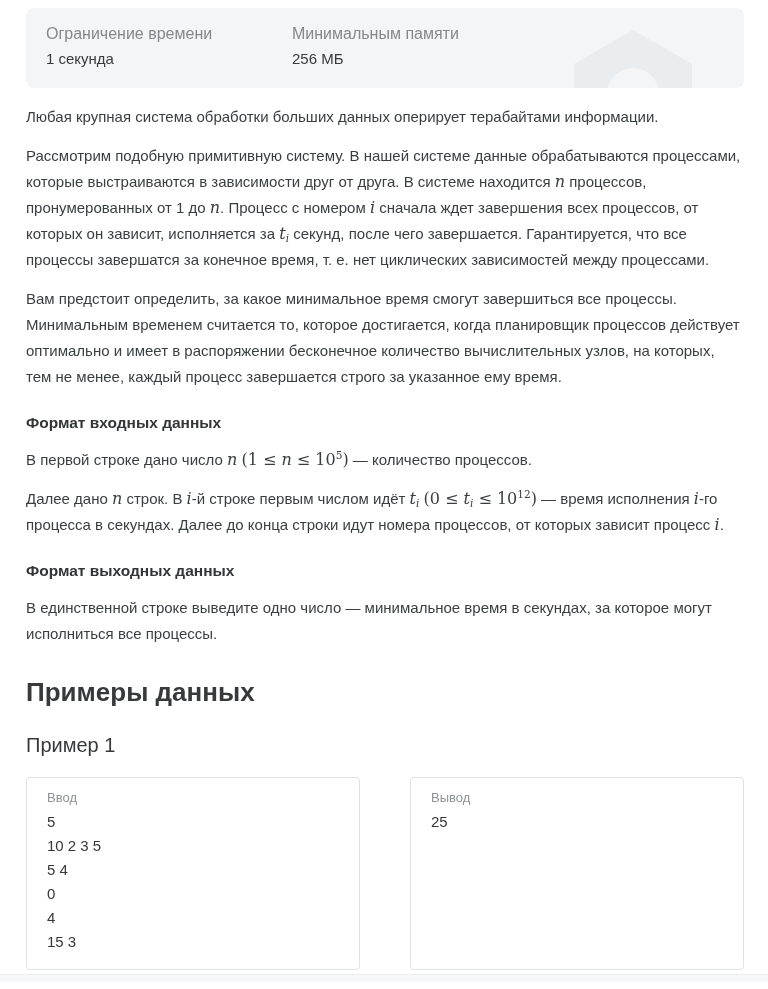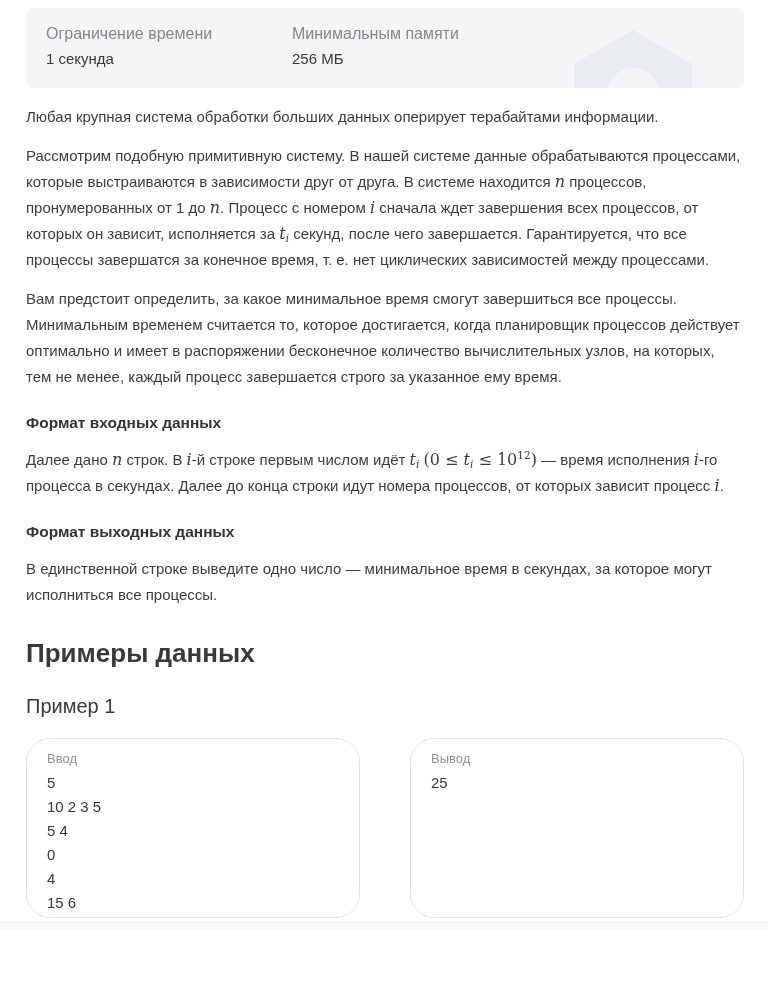--- a/index.html
+++ b/index.html
@@ -88,22 +88,22 @@
   
   .example-grid {
     margin-top: 20px;
     display: grid;
     grid-template-columns: 1fr 1fr;
     gap: 50px;
     align-items: stretch;
   }
   .example-box {
     border: 1px solid #e1e3e6;
-    border-radius: 24px;
-    padding: 10px 20px 2px 20px;
+    border-radius: 4px;
+    padding: 10px 20px 15px 20px;
     box-sizing: border-box;
     min-height: 176px;
     background: #ffffff;
   }
   .box-label {
     font-size: 13px;
     line-height: 20px;
     color: #8f9296;
     margin-bottom: 2px;
   }
@@ -139,38 +139,39 @@
     </svg>
   </div>
 
   <div class="statement">
     <p class="body">Любая крупная система обработки больших данных оперирует терабайтами информации.</p>
     <p class="body">Рассмотрим подобную примитивную систему. В нашей системе данные обрабатываются процессами, которые выстраиваются в зависимости друг от друга. В системе находится <span class="m-it">n</span> процессов, пронумерованных от 1 до <span class="m-it">n</span>. Процесс с номером <span class="m-it">i</span> сначала ждет завершения всех процессов, от которых он зависит, исполняется за <span class="m-it">t</span><sub class="m-sub">i</sub> секунд, после чего завершается. Гарантируется, что все процессы завершатся за конечное время, т. е. нет циклических зависимостей между процессами.</p>
     <p class="body">Вам предстоит определить, за какое минимальное время смогут завершиться все процессы. Минимальным временем считается то, которое достигается, когда планировщик процессов действует оптимально и имеет в распоряжении бесконечное количество вычислительных узлов, на которых, тем не менее, каждый процесс завершается строго за указанное ему время.</p>
   </div>
 
   <h2 class="section">Формат входных данных</h2>
+  <p class="body">В первой строке дано число <span class="m-it">n</span> <span class="m-rm">(1 ≤ </span><span class="m-it">n</span><span class="m-rm"> ≤ 10</span><sup class="m-sup">5</sup><span class="m-rm">)</span> — количество процессов.</p>
   <p class="body">Далее дано <span class="m-it">n</span> строк. В <span class="m-it">i</span>-й строке первым числом идёт <span class="m-it">t</span><sub class="m-sub">i</sub> <span class="m-rm">(0 ≤ </span><span class="m-it">t</span><sub class="m-sub">i</sub><span class="m-rm"> ≤ 10</span><sup class="m-sup">12</sup><span class="m-rm">)</span> — время исполнения <span class="m-it">i</span>-го процесса в секундах. Далее до конца строки идут номера процессов, от которых зависит процесс <span class="m-it">i</span>.</p>
 
   <h2 class="section">Формат выходных данных</h2>
   <p class="body">В единственной строке выведите одно число — минимальное время в секундах, за которое могут исполниться все процессы.</p>
 
   <h1 class="examples-heading">Примеры данных</h1>
   <h3 class="example-title">Пример 1</h3>
 
   <div class="example-grid">
     <div class="example-box">
       <div class="box-label">Ввод</div>
       <div class="code">
           <div class="code-line">5</div>
           <div class="code-line">10 2 3 5</div>
           <div class="code-line">5 4</div>
           <div class="code-line">0</div>
           <div class="code-line">4</div>
-          <div class="code-line">15 6</div>
+          <div class="code-line">15 3</div>
         </div>
     </div>
     <div class="example-box">
       <div class="box-label">Вывод</div>
       <div class="code">
           <div class="code-line">25</div>
         </div>
     </div>
   </div>
 

